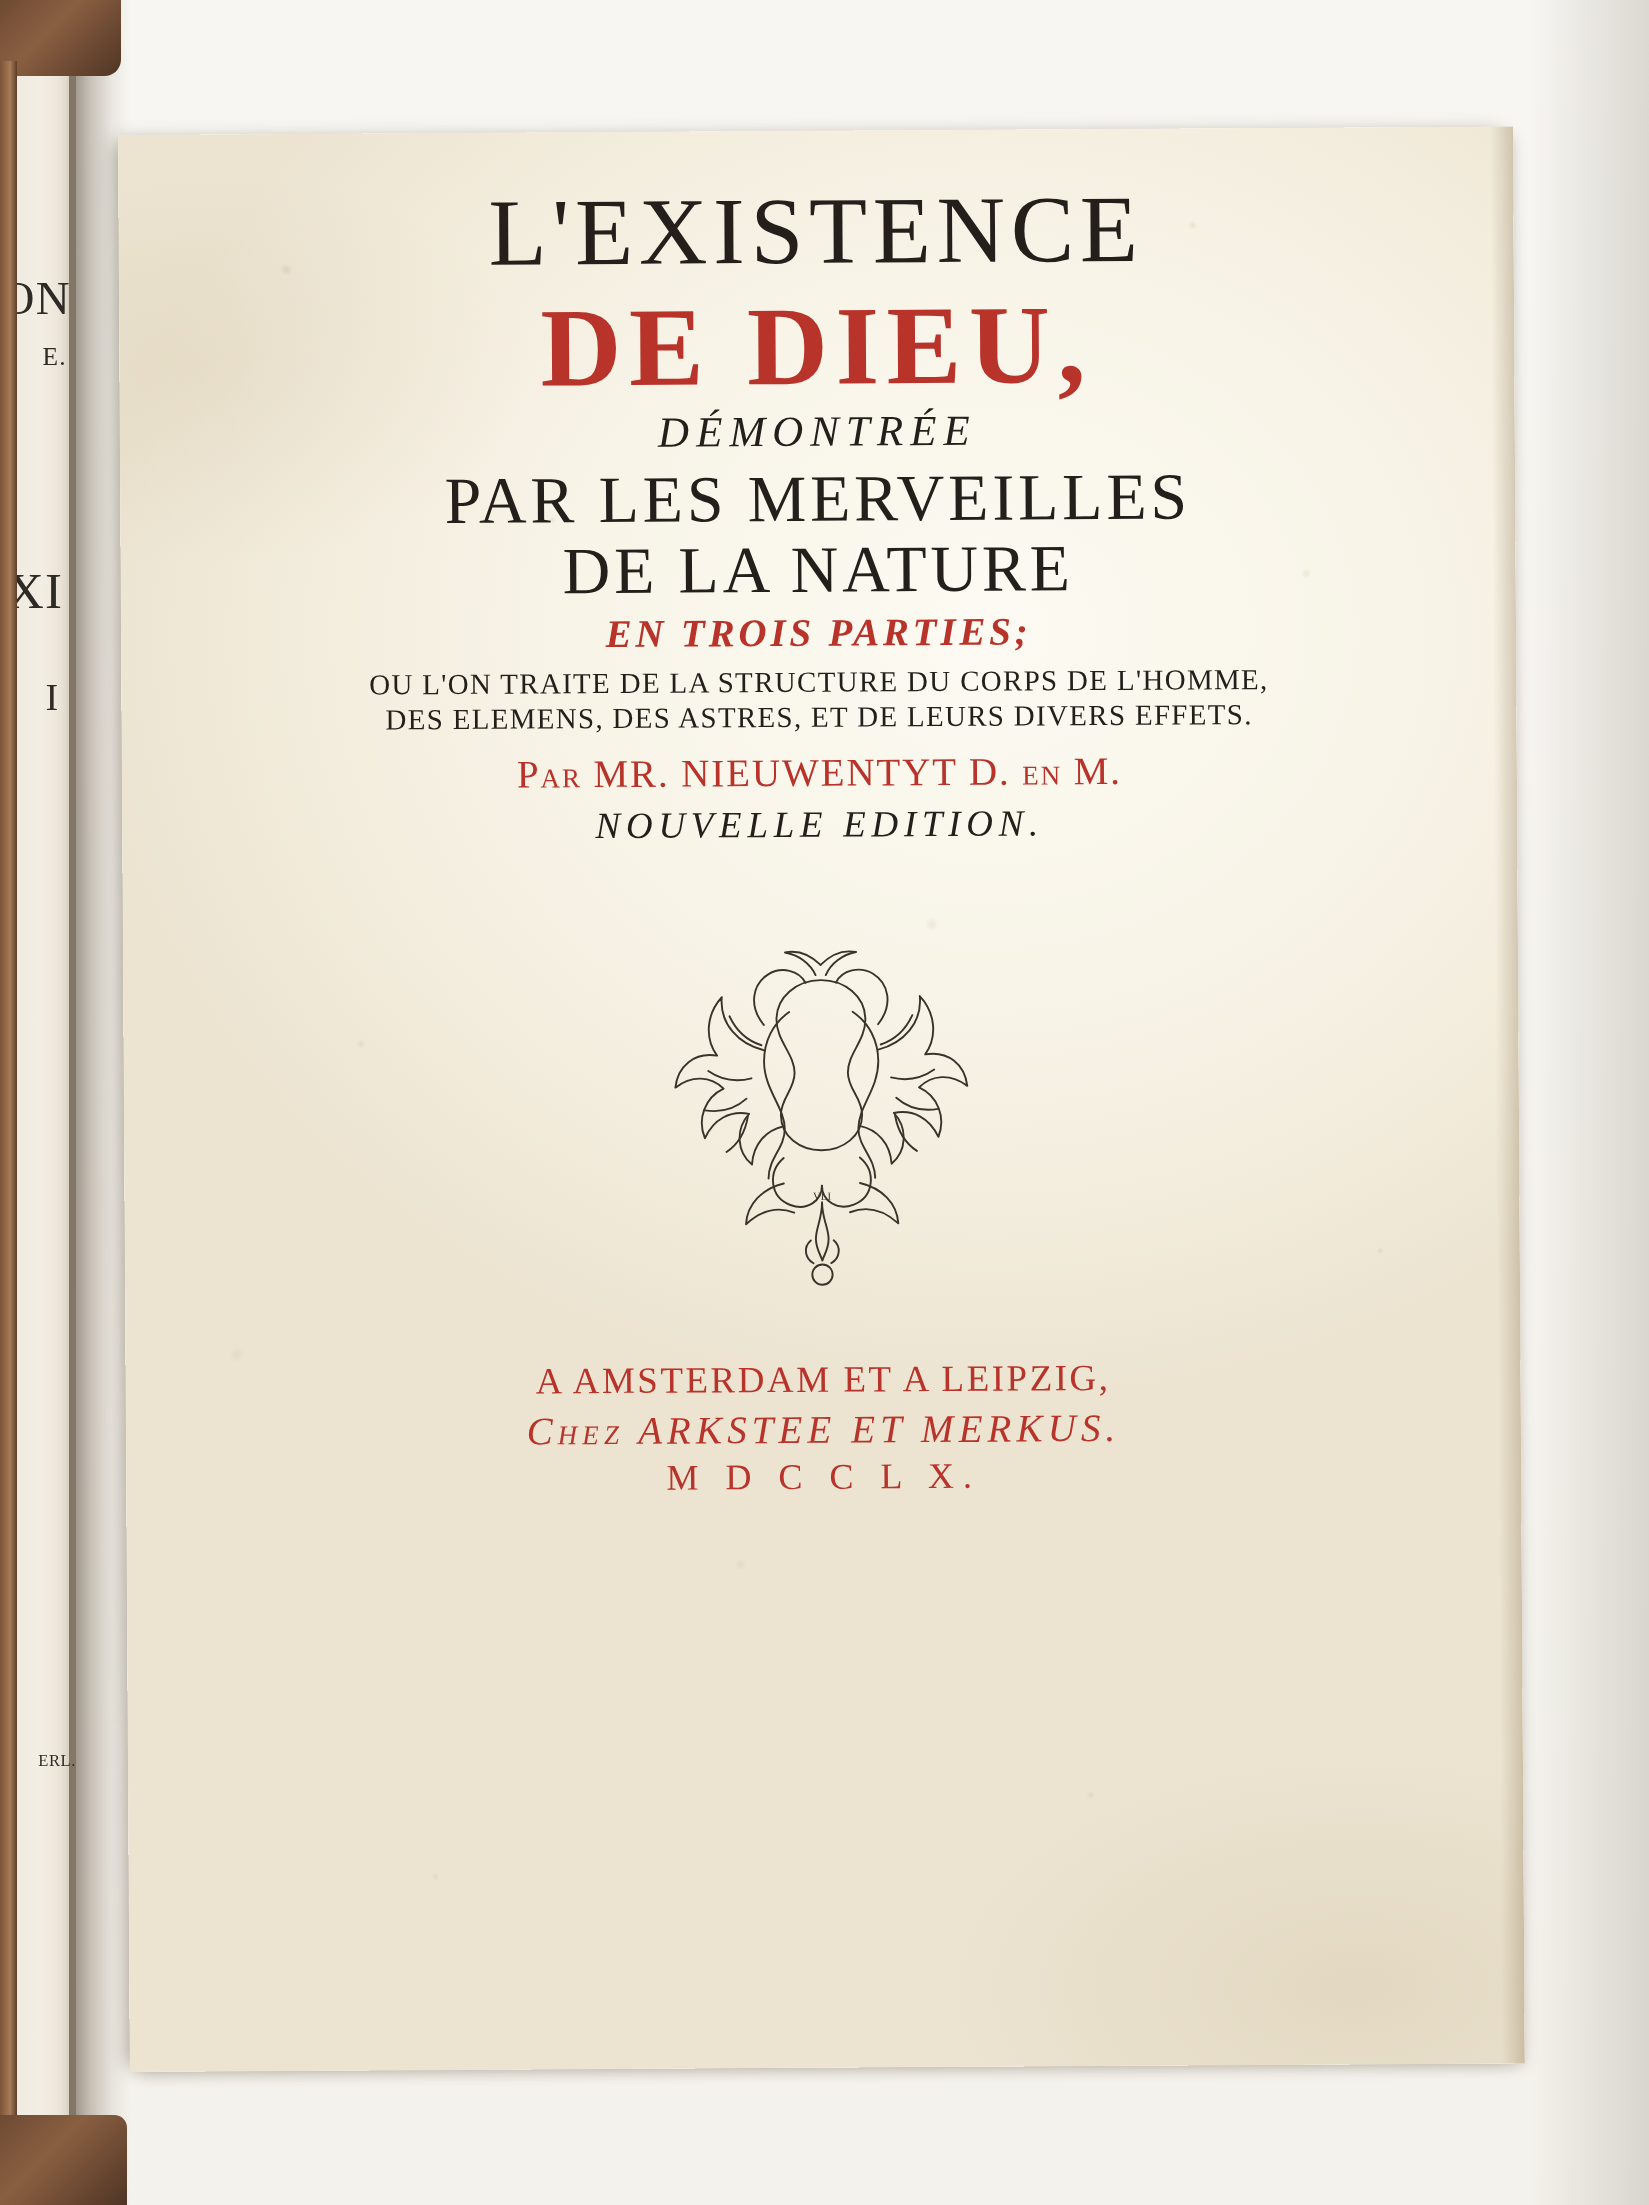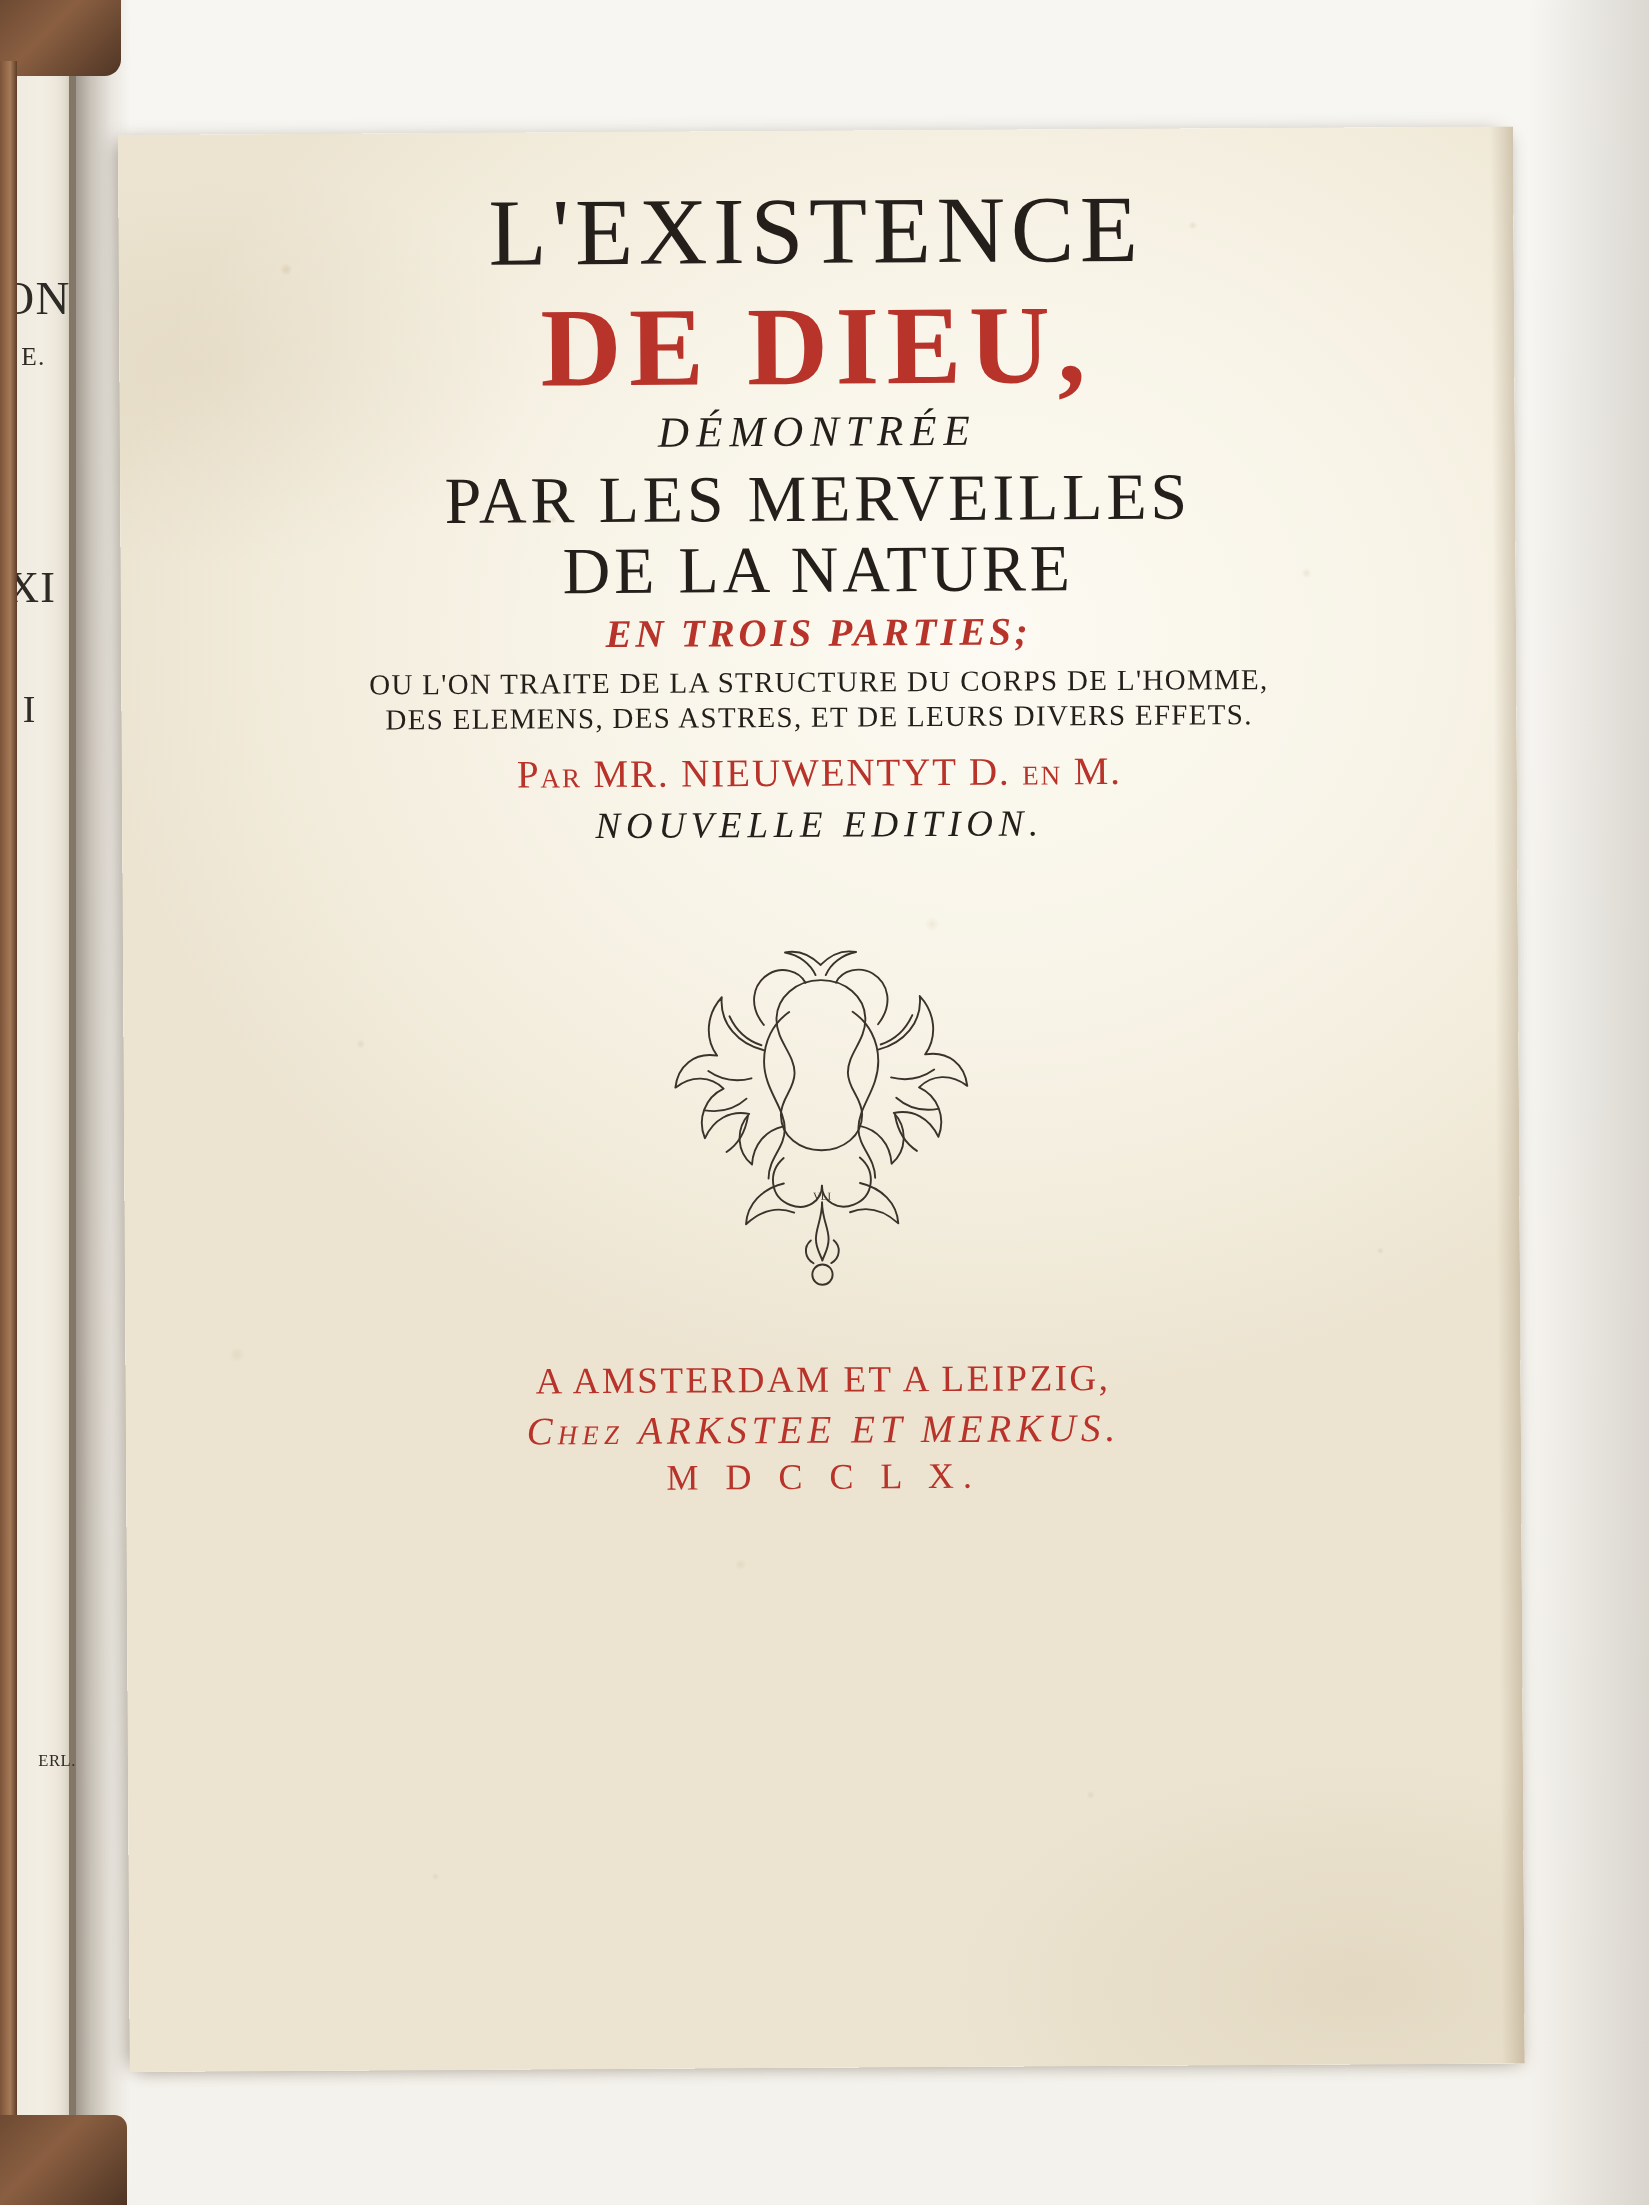--- a/index.html
+++ b/index.html
@@ -35,28 +35,28 @@
     height: 2096px;
     background:
       linear-gradient(to right, #efeadf 0%, #f3eee4 55%, #e4ddcf 100%);
     box-shadow: inset -7.6px 0 14px -5.1px rgba(90,75,55,0.45);
   }
   #verso-text {
     position: absolute;
     left: 0;
     top: 210px;
     width: 76px;
-    text-align: center;
+    text-align: right;
     color: #2e2a25;
     font-family: "Liberation Serif", serif;
   }
   #verso-text div { letter-spacing: 1.3px; }
   .v1 { font-size: 47px; margin-bottom: 16.5px; padding-right: 5.1px;}
   .v2 { font-size: 25.4px; margin-bottom: 191px; padding-right: 9px;}
-  .v3 { font-size: 44px; margin-bottom: 74px; padding-right: 12.7px;}
+  .v3 { font-size: 51px; margin-bottom: 55px; padding-right: 12.7px;}
   .v4 { font-size: 38px; padding-right: 16.5px;}
   .v5 { position:absolute; bottom:-635px; right: 3.8px; font-size: 16.5px; letter-spacing:0.6px;}
 
   
   #gutter {
     position: absolute;
     left: 69px;
     top: 0;
     width: 61px;
     height: 2205px;

